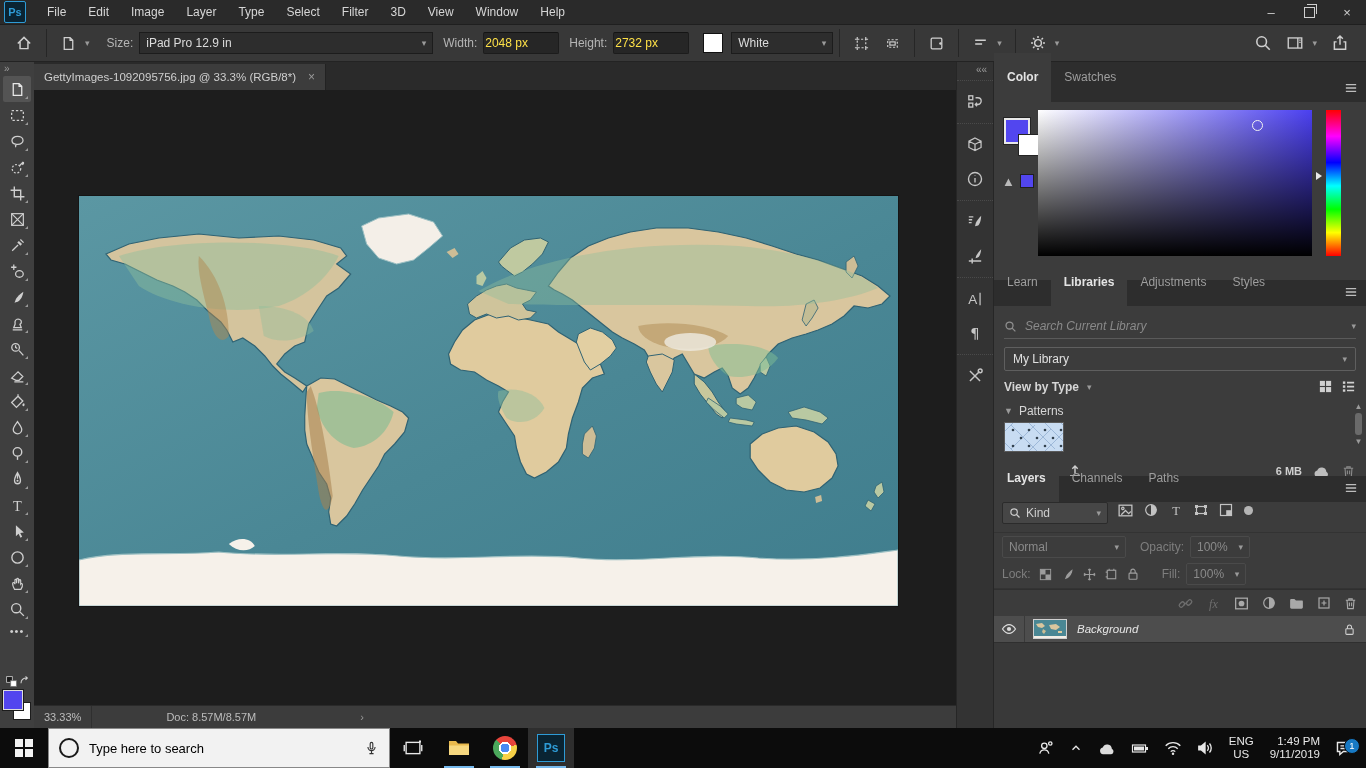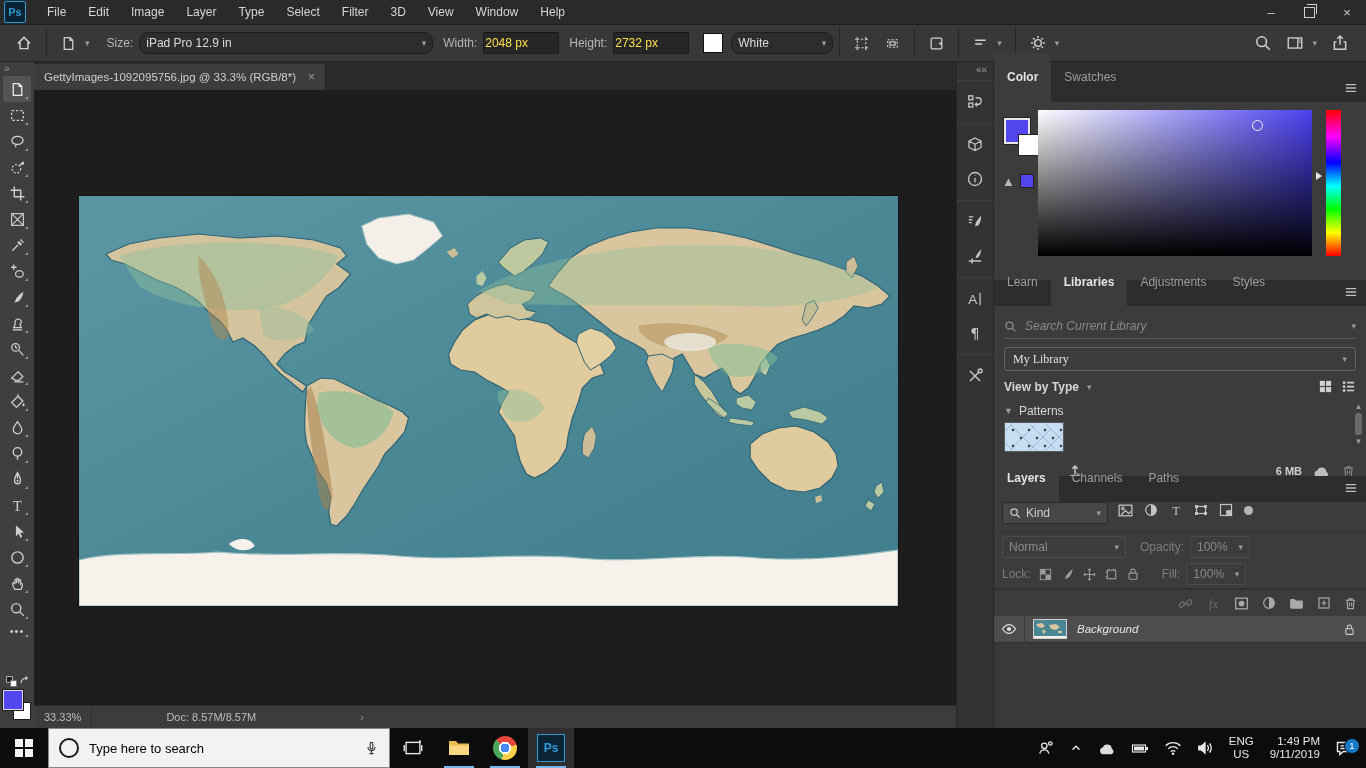--- a/index.html
+++ b/index.html
@@ -19,21 +19,21 @@
   .restore-glyph::before{content:"";position:absolute;left:2px;top:-4px;width:9px;height:9px;
     border-top:1px solid #cfcfcf;border-right:1px solid #cfcfcf;}
   
   #optionsbar{position:absolute;left:0;top:25px;width:1366px;height:37px;background:#383838;
     display:flex;align-items:center;color:#c9c9c9;font-size:12px;border-bottom:1px solid #232323;box-sizing:border-box;}
   .ob-ico{color:#cfcfcf;padding:0 7px;display:flex;align-items:center;}
   .ob-label{color:#b5b5b5;margin:0 6px 0 10px;}
   .ob-input{background:#262626;border:1px solid #1c1c1c;border-top-color:#141414;color:#fde047;
     height:20px;display:flex;align-items:center;padding:0 1px;border-radius:2px;}
   .ob-select{background:#2d2d2d;border:1px solid #1c1c1c;height:20px;display:flex;align-items:center;
-    padding:0 6px;border-radius:9px;color:#dcdcdc;}
+    padding:0 6px;border-radius:0;color:#dcdcdc;}
   .chev{color:#9a9a9a;font-size:9px;margin-left:8px;}
   .swatch-white{width:18px;height:18px;background:#fff;border:1px solid #111;margin-left:14px;}
   #ob-right{margin-left:auto;display:flex;align-items:center;padding-right:10px;}
   
   #workspace{position:absolute;left:0;top:62px;width:1366px;height:666px;display:flex;}
   
   #toolcol{width:34px;background:#3f3f3f;display:flex;flex-direction:column;align-items:center;flex-shrink:0;}
   #tool-expander{color:#9a9a9a;font-size:10px;height:14px;line-height:14px;width:100%;text-align:left;padding-left:4px;box-sizing:border-box;}
   .tool{width:28px;height:26px;display:flex;align-items:center;justify-content:center;color:#cfcfcf;position:relative;}
   .tool.selected{background:#545454;border-radius:2px;color:#e8e8e8;}
@@ -78,21 +78,21 @@
   #cp-marker{position:absolute;left:78%;top:7%;width:9px;height:9px;border:1.5px solid #f2f2f2;border-radius:50%;}
   #cp-hue{position:absolute;left:332px;top:8px;width:15px;height:146px;
     background:linear-gradient(to bottom,#ff0000 0%,#ff00ff 18%,#0000ff 36%,#00ffff 52%,#00ff00 68%,#ffff00 84%,#ff0000 100%);}
   #cp-hue-arrow{position:absolute;left:322px;top:70px;width:0;height:0;
     border-top:4px solid transparent;border-bottom:4px solid transparent;border-left:6px solid #e8e8e8;}
   
   #lib-body{height:170px;position:relative;}
   #lib-search{display:flex;align-items:center;margin:8px 10px 0 10px;height:24px;border-bottom:1px solid #5a5a5a;color:#8f8f8f;}
   #lib-search input{background:transparent;border:none;outline:none;color:#bdbdbd;font-style:italic;font-size:12px;flex:1;margin-left:6px;}
   #lib-search input::placeholder{color:#8a8a8a;}
-  #lib-select{margin:8px 10px 0 10px;height:22px;border:1px solid #5f5f5f;border-radius:2px;display:flex;align-items:center;padding:0 8px;color:#e0e0e0;font-family:Liberation Serif, serif;}
+  #lib-select{margin:8px 10px 0 10px;height:22px;border:1px solid #5f5f5f;border-radius:2px;display:flex;align-items:center;padding:0 8px;color:#e0e0e0;}
   #lib-viewby{display:flex;align-items:center;margin:8px 10px 0 10px;color:#d6d6d6;font-weight:bold;}
   .view-ico{margin-left:8px;color:#d0d0d0;}
   #lib-patterns-hdr{display:flex;align-items:center;margin:10px 10px 0 10px;color:#d6d6d6;}
   #pattern-thumb{margin:4px 0 0 10px;width:58px;height:28px;border:1px solid #5a5a5a;}
   #lib-scroll{position:absolute;right:2px;top:96px;width:11px;height:58px;display:flex;flex-direction:column;align-items:center;color:#9a9a9a;font-size:8px;}
   #lib-scroll .thumb{width:7px;height:22px;background:#6a6a6a;border-radius:3px;margin:2px 0;}
   #lib-actions{display:flex;align-items:center;margin:6px 10px 0 10px;color:#cfcfcf;}
   #lib-actions .right{margin-left:auto;display:flex;align-items:center;color:#bdbdbd;}
   #lib-storage{font-size:11px;font-weight:bold;margin-right:10px;color:#cfcfcf;}
   

